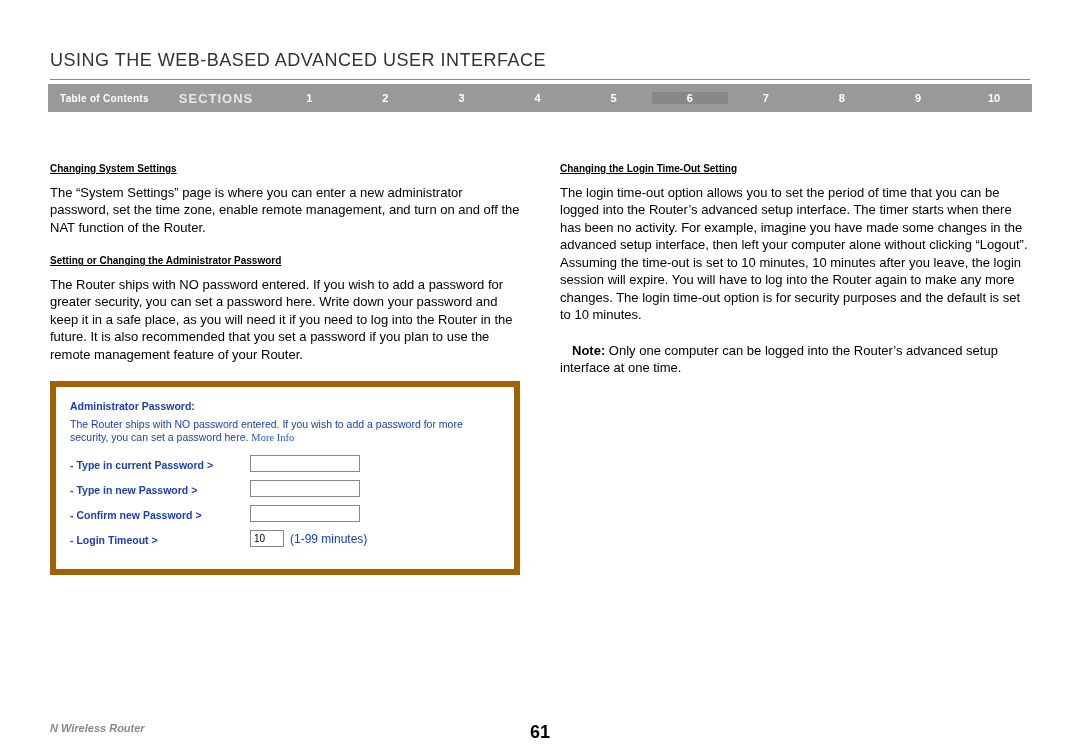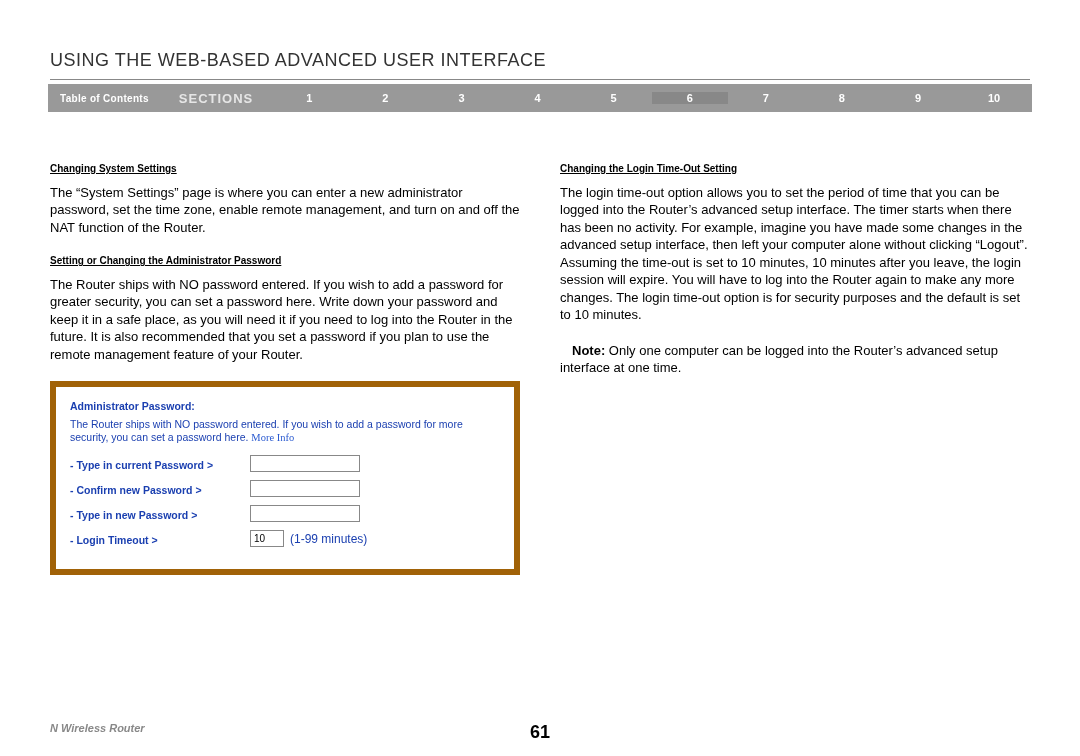--- a/index.html
+++ b/index.html
@@ -168,25 +168,25 @@
     <div class="admin-box">
       <div class="admin-title">Administrator Password:</div>
       <div class="admin-desc">
         <span>The Router ships with NO password entered. If you wish to add a password for more security, you can set a password here. </span><a href="#" class="more-info">More Info</a>
       </div>
       <div class="form-row">
         <span class="form-label">- Type in current Password &gt;</span>
         <input class="form-input" type="password" style="">
       </div>
       <div class="form-row">
+        <span class="form-label">- Type in new Password &gt;</span>
+        <input class="form-input" type="password" style="">
+      </div>
+      <div class="form-row">
         <span class="form-label">- Confirm new Password &gt;</span>
-        <input class="form-input" type="password" style="">
-      </div>
-      <div class="form-row">
-        <span class="form-label">- Type in new Password &gt;</span>
         <input class="form-input" type="password" style="">
       </div>
       <div class="form-row">
         <span class="form-label">- Login Timeout &gt;</span>
         <input class="form-input small" type="text" value="10" style="">
         <span class="timeout-hint">(1-99 minutes)</span>
       </div>
     </div>
   </div>
 

